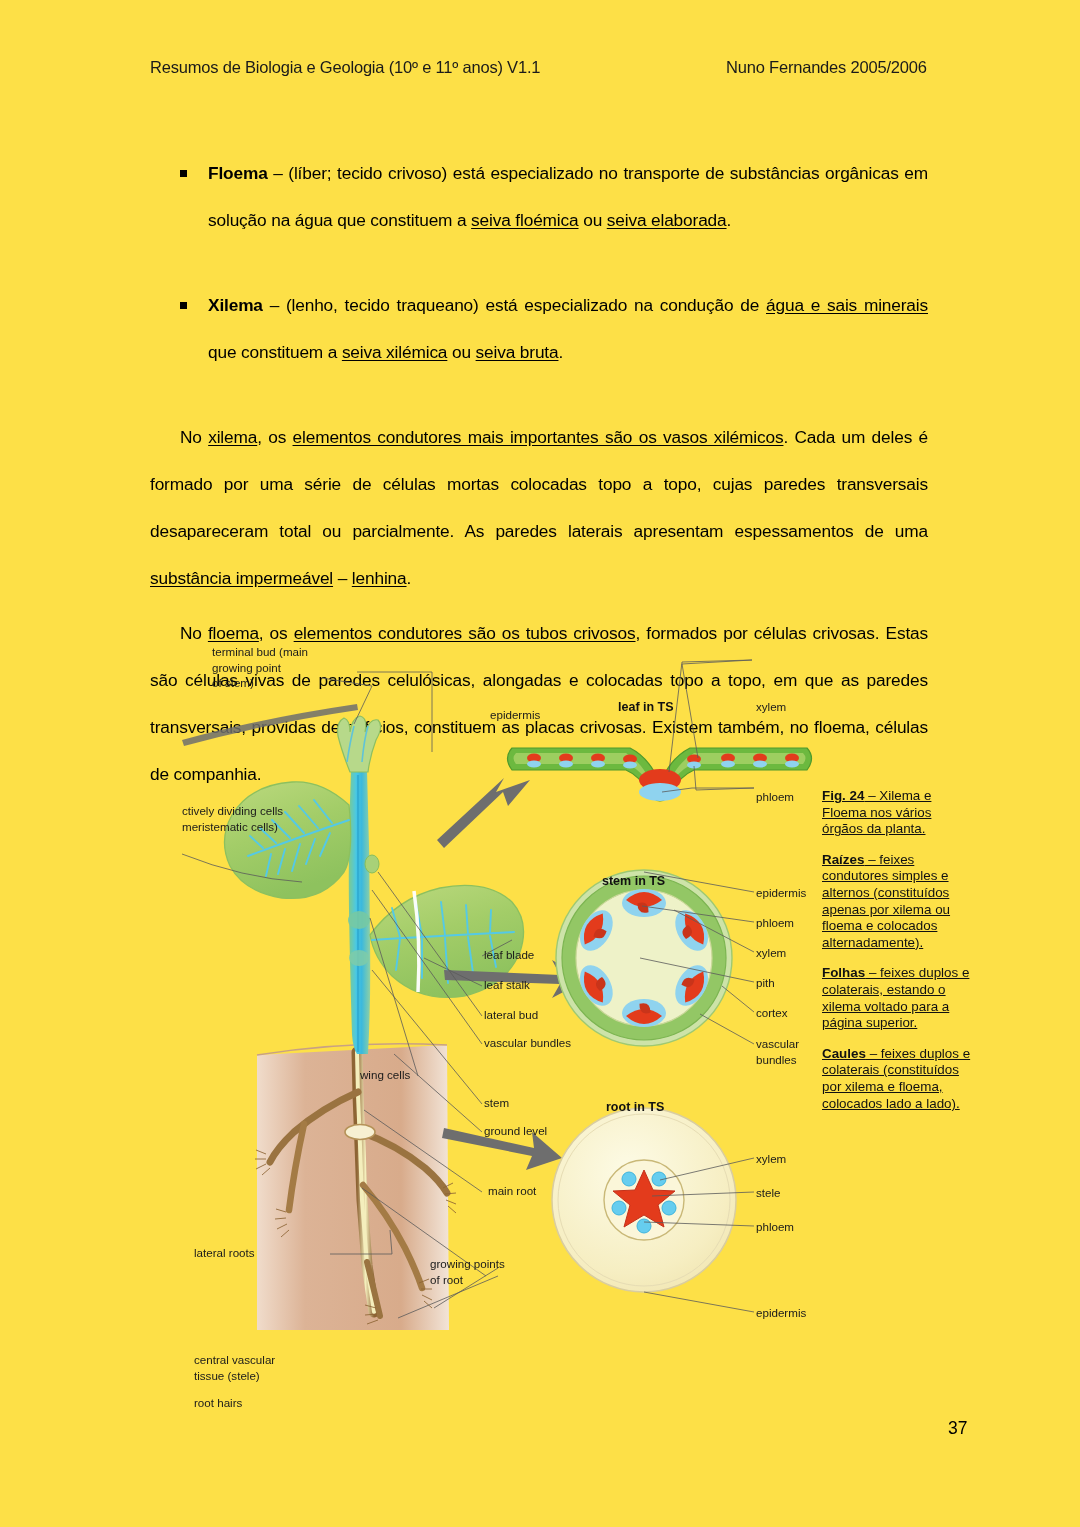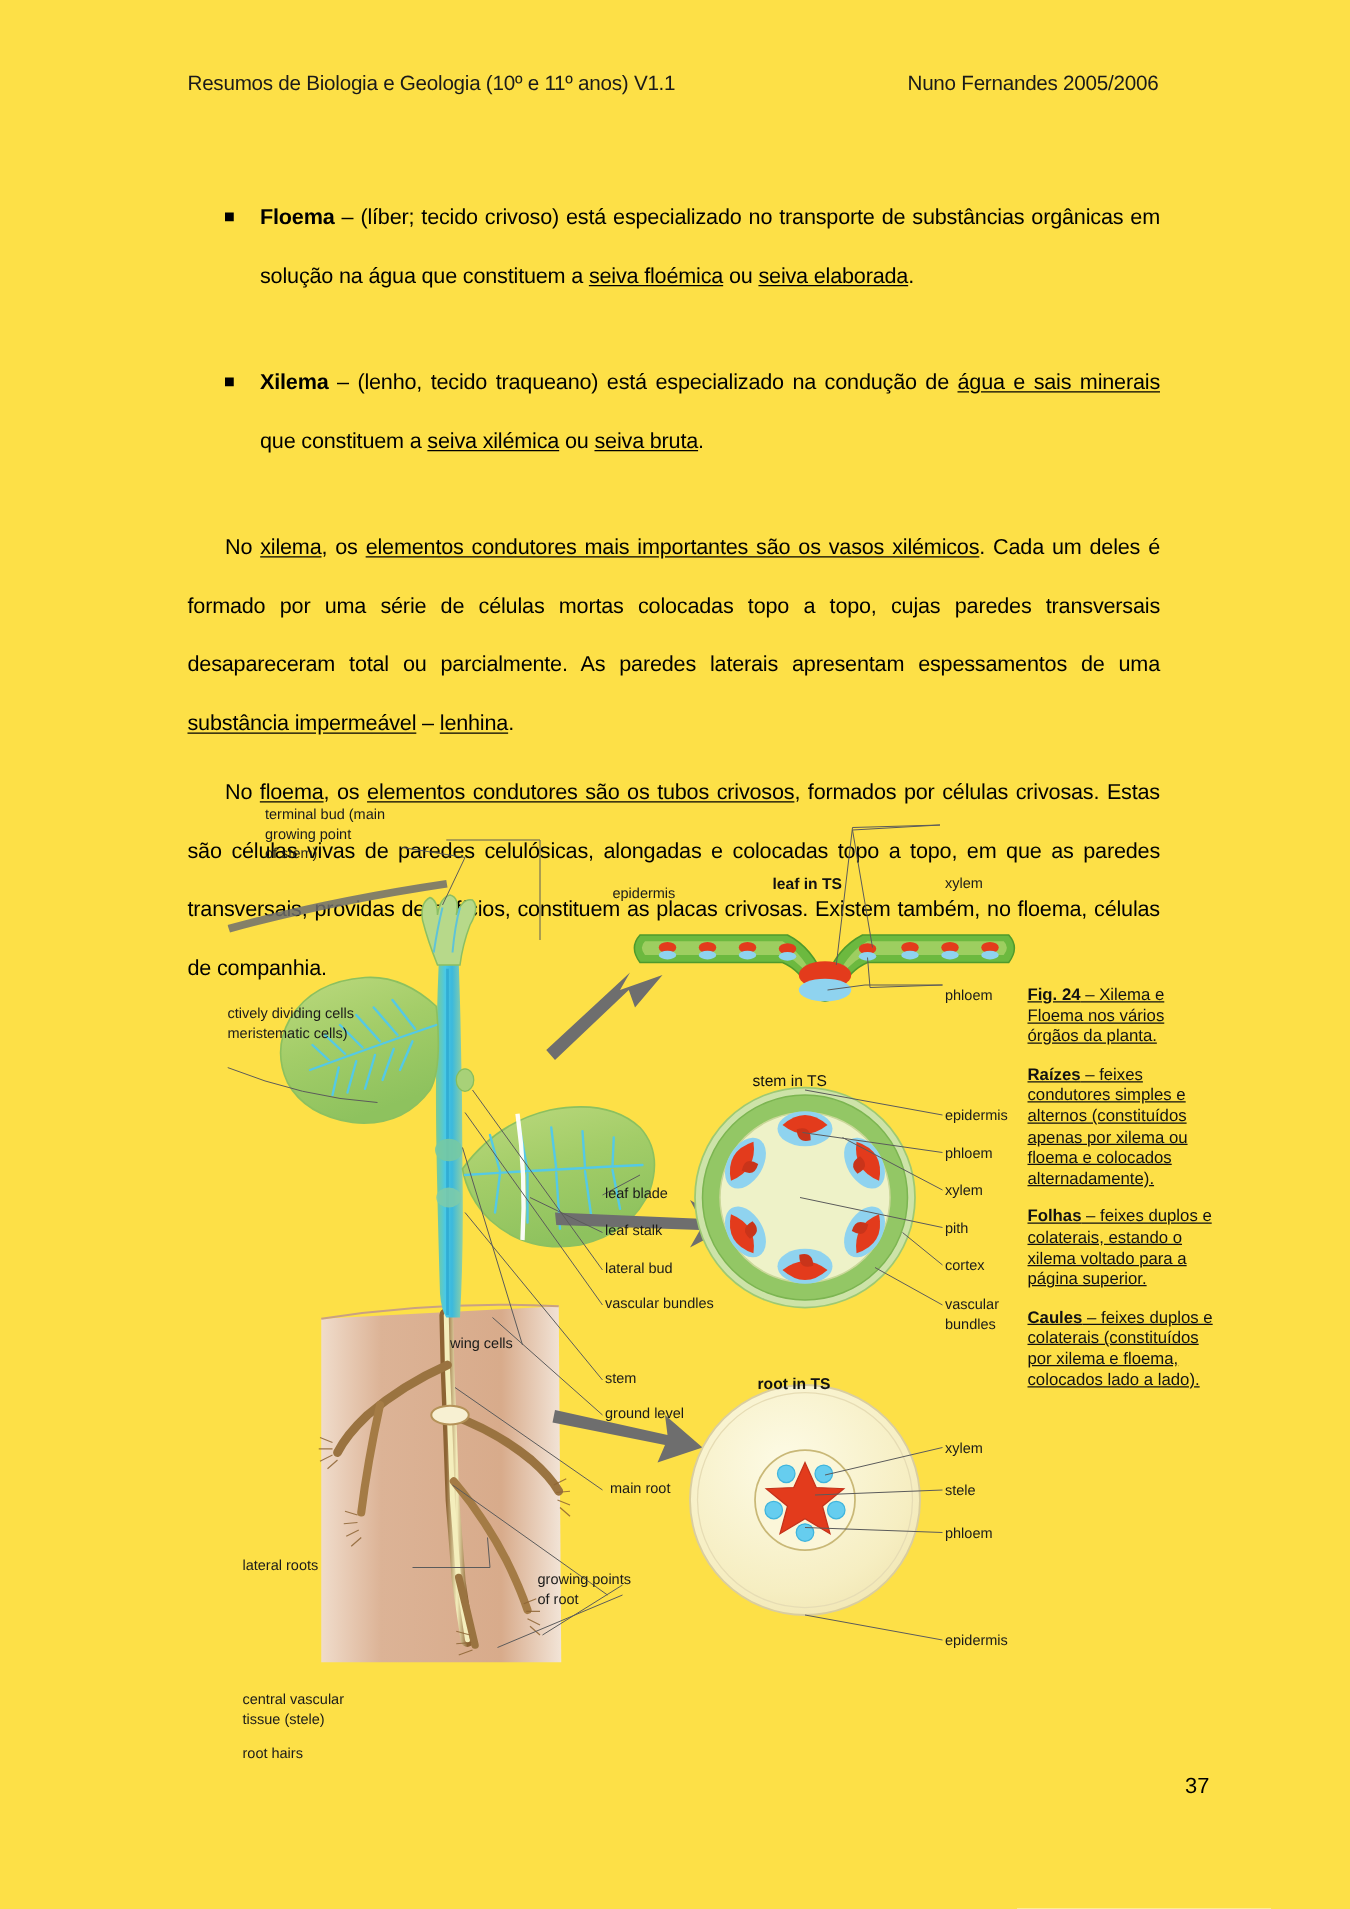--- a/index.html
+++ b/index.html
@@ -418,21 +418,21 @@
       <div style="position:absolute;left:248px;top:616px;font-size:11.6px;line-height:15.5px;color:#1a1a1a;">
         <div>growing points</div>
         <div>of root</div>
       </div>
 
       <div style="position:absolute;left:436px;top:60px;font-size:12.5px;font-weight:bold;color:#111;">leaf in TS</div>
       <div style="position:absolute;left:308px;top:68px;font-size:11.6px;color:#1a1a1a;">epidermis</div>
       <div style="position:absolute;left:574px;top:60px;font-size:11.6px;color:#1a1a1a;">xylem</div>
       <div style="position:absolute;left:574px;top:150px;font-size:11.6px;color:#1a1a1a;">phloem</div>
 
-      <div style="position:absolute;left:420px;top:218px;font-size:12.5px;font-weight:normal;color:#111;">stem in TS</div>
+      <div style="position:absolute;left:420px;top:234px;font-size:12.5px;font-weight:bold;color:#111;">stem in TS</div>
       <div style="position:absolute;left:574px;top:246px;font-size:11.6px;color:#1a1a1a;">epidermis</div>
       <div style="position:absolute;left:574px;top:276px;font-size:11.6px;color:#1a1a1a;">phloem</div>
       <div style="position:absolute;left:574px;top:306px;font-size:11.6px;color:#1a1a1a;">xylem</div>
       <div style="position:absolute;left:574px;top:336px;font-size:11.6px;color:#1a1a1a;">pith</div>
       <div style="position:absolute;left:574px;top:366px;font-size:11.6px;color:#1a1a1a;">cortex</div>
       <div style="position:absolute;left:574px;top:396px;font-size:11.6px;line-height:15.5px;color:#1a1a1a;">
         <div>vascular</div>
         <div>bundles</div>
       </div>
 

